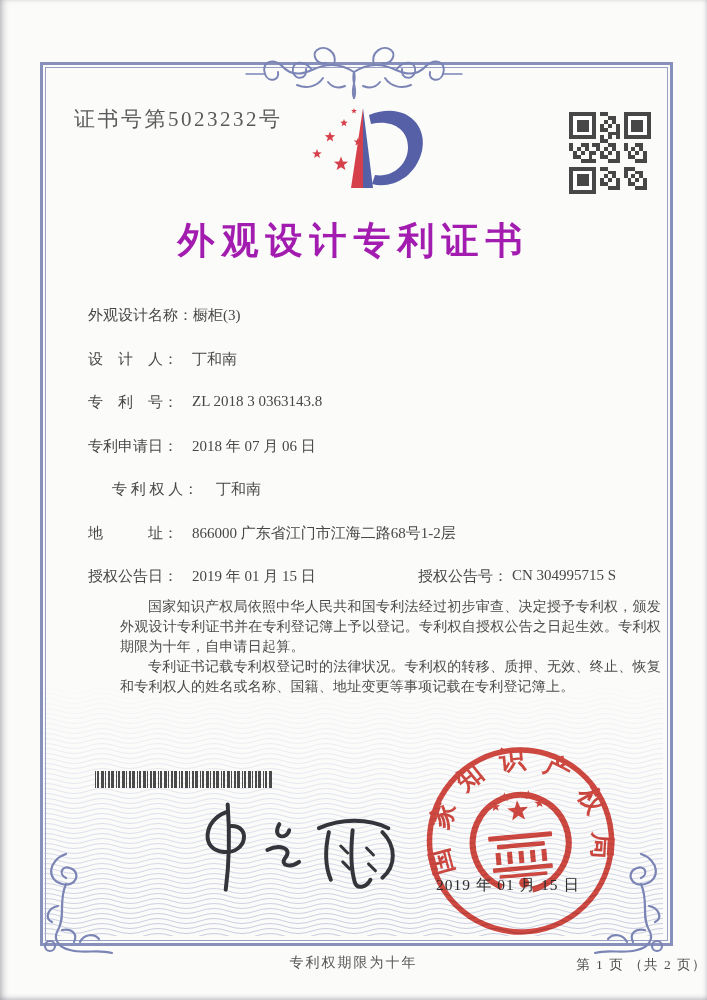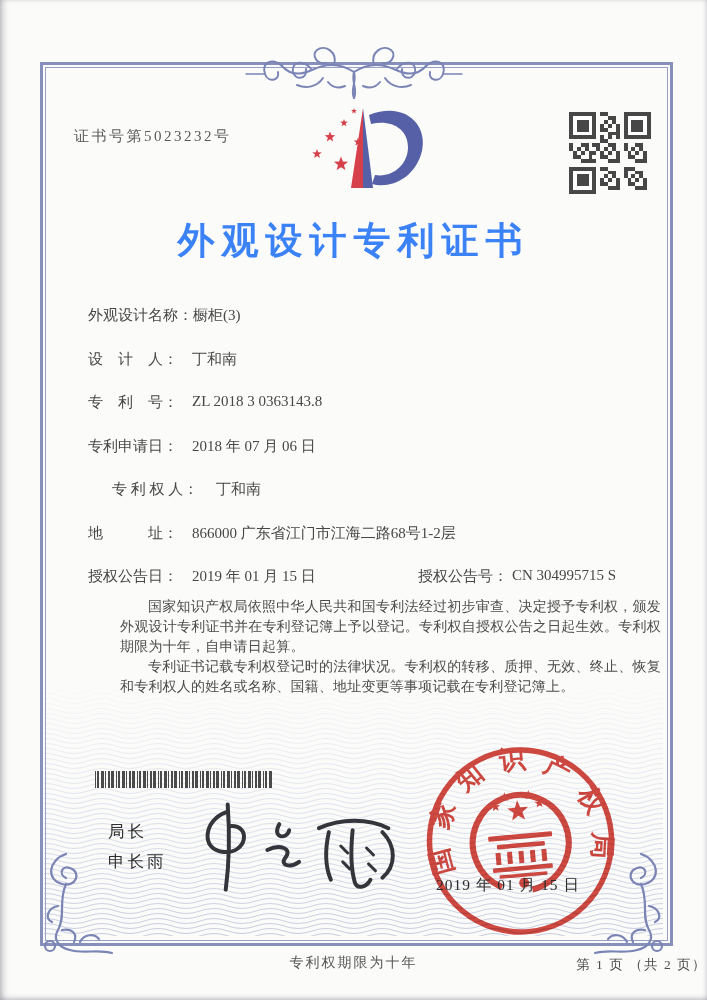--- a/index.html
+++ b/index.html
@@ -12,25 +12,25 @@
                inset 0 -4px 5px -2px rgba(120,120,130,.3);
   }
   
   .frame-outer{position:absolute;left:40px;top:62px;width:627px;height:878px;
     border:3px solid #8690bb;}
   .frame-inner{position:absolute;inset:2px;border:1px solid #98a0c5;}
   svg.flourish{position:absolute;pointer-events:none;}
   
   .waves{position:absolute;left:44px;top:688px;width:619px;height:248px;z-index:0;overflow:hidden;}
   
-  .cert-number{position:absolute;left:74px;top:105px;font-size:15px;letter-spacing:2.5px;color:#5a5a5a;z-index:2;margin-top:22px;}
+  .cert-number{position:absolute;left:74px;top:105px;font-size:21px;letter-spacing:2.5px;color:#5a5a5a;z-index:2;}
   .logo{position:absolute;left:297px;top:94px;width:140px;height:110px;z-index:2;}
   .qr{position:absolute;left:569px;top:112px;width:82px;height:82px;z-index:2;}
   .title{position:absolute;left:0;top:216px;width:100%;text-align:center;
-    font-size:37px;font-weight:600;letter-spacing:7px;color:#3b82f6;z-index:2;}
+    font-size:37px;font-weight:600;letter-spacing:7px;color:#a21caf;z-index:2;}
   
   .frow{position:absolute;left:88px;width:560px;font-size:15px;color:#474747;white-space:nowrap;z-index:2;}
   .lab{display:inline-block;min-width:104px;vertical-align:top;}
   .val{display:inline-block;vertical-align:top;}
   .grant-right{position:absolute;left:330px;top:0;}
   .grant-right .val{margin-left:4px;}
   
   .body-text{position:absolute;left:84px;top:597px;width:541px;z-index:2;
     font-size:14px;line-height:20px;letter-spacing:.2px;color:#4c4c4c;text-align:justify;margin-left:36px;}
   .body-text p{margin:0;text-indent:2em;}
@@ -359,24 +359,20 @@
       <rect x="149" y="0" width="2" height="17" fill="#4a4a4a"></rect>
       <rect x="153" y="0" width="3" height="17" fill="#4a4a4a"></rect>
       <rect x="157" y="0" width="1" height="17" fill="#4a4a4a"></rect>
       <rect x="160" y="0" width="2" height="17" fill="#4a4a4a"></rect>
       <rect x="163" y="0" width="3" height="17" fill="#4a4a4a"></rect>
       <rect x="168" y="0" width="1" height="17" fill="#4a4a4a"></rect>
       <rect x="170" y="0" width="2" height="17" fill="#4a4a4a"></rect>
       <rect x="174" y="0" width="3" height="17" fill="#4a4a4a"></rect>
     </svg>
 
-  <div class="signer">
-    <div>局长</div>
-    <div>申长雨</div>
-  </div>
 
   <svg class="signature" viewBox="0 0 240 100">
     <g stroke="#33353a" stroke-width="4" fill="none" stroke-linecap="round" stroke-linejoin="round">
       <path d="M34,14 C12,22 8,52 32,54 C56,56 60,26 38,28"></path>
       <path d="M36,6 C38,34 38,62 34,92"></path>
       <path d="M88,26 C80,40 96,42 98,32"></path>
       <path d="M76,52 C88,46 102,50 94,60 C88,68 100,70 108,64"></path>
       <path d="M128,30 C150,20 178,20 198,30"></path>
       <path d="M138,34 C134,52 134,68 140,82"></path>
       <path d="M162,32 C160,52 160,70 164,84 C166,92 176,90 180,82"></path>

